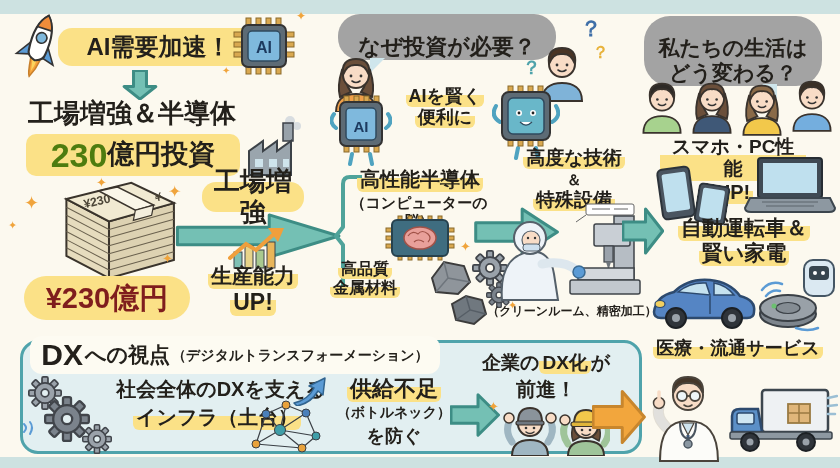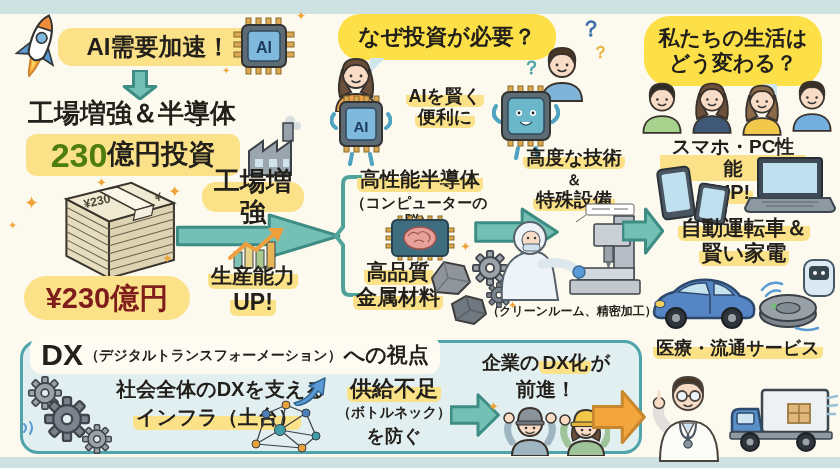--- a/index.html
+++ b/index.html
@@ -4,21 +4,21 @@
 <style>
   html,body{margin:0;padding:0;background:#888;}
   #stage{position:relative;width:840px;height:468px;background:#fcf9ef;overflow:hidden;
          font-family:"Liberation Sans","DejaVu Sans",sans-serif;font-weight:bold;color:#23201b;}
   .abs{position:absolute;}
   .t{font-weight:bold;color:#23201b;text-align:center;line-height:1.18;}
   .mk{background:linear-gradient(transparent 42%,#fbe187 42%);border-radius:6px;padding:0 3px;display:inline-block;}
   .pill{background:#fbe187;border-radius:14px;display:flex;align-items:center;justify-content:center;}
   .spark{color:#f0a43c;font-weight:bold;line-height:1;}
   .band{background:#cde2e1;}
-  .bubble{background:#fde047;border-radius:22px;display:flex;flex-direction:column;align-items:center;justify-content:center;}
+  .bubble{background:#a3a3a3;border-radius:22px;display:flex;flex-direction:column;align-items:center;justify-content:flex-end;}
   .tail{width:0;height:0;}
   .q{font-weight:bold;line-height:1;}
   svg{display:block;}
 </style>
 </head>
 <body>
 
 <svg width="0" height="0" style="position:absolute">
   <defs>
     <symbol id="arrow-right" viewBox="0 0 100 50" preserveAspectRatio="none">
@@ -298,21 +298,21 @@
           <rect x="65" y="16" width="7" height="4"></rect>
             <rect x="65" y="24" width="7" height="4"></rect>
             <rect x="65" y="32" width="7" height="4"></rect>
         </g>
         <rect x="10" y="8" width="56" height="36" rx="5" fill="#3f6d80" stroke="#27424e" stroke-width="2"></rect>
         <ellipse cx="38" cy="26" rx="16" ry="11" fill="#e8a09a" stroke="#a05248" stroke-width="1.5"></ellipse>
         <path d="M26 24 Q30 18 36 22 Q40 17 46 22 Q50 26 46 30 M32 30 Q36 26 42 30" fill="none" stroke="#a05248" stroke-width="1.2"></path>
       </svg>
     </div>
 
-    <div class="abs t" style="left:348px;top:260px;width:100px;font-size:21px">
+    <div class="abs t" style="left:315px;top:260px;width:100px;font-size:16px">
       <span class="mk">高品質</span><br>
       <span class="mk">金属材料</span>
     </div>
 
     <div class="abs" style="left:424px;top:252px;width:88px;height:76px">
       <svg viewBox="0 0 88 76" width="88" height="76">
         <polygon points="8,26 20,10 40,14 46,30 34,42 12,40" fill="#8f959b" stroke="#3c3c3c" stroke-width="2"></polygon>
         <path d="M20 10 L24 26 L46 30 M24 26 L12 40" fill="none" stroke="#6e757c" stroke-width="1.5"></path>
         <polygon points="28,52 42,44 58,48 62,62 50,72 32,68" fill="#70787f" stroke="#3c3c3c" stroke-width="2"></polygon>
         <path d="M42 44 L46 58 L62 62 M46 58 L32 68" fill="none" stroke="#565e66" stroke-width="1.5"></path>
@@ -444,22 +444,22 @@
         <path d="M40 72 Q52 76 62 72" fill="none" stroke="#5b9bd5" stroke-width="2.5" stroke-linecap="round"></path>
       </svg>
     </div>
   </div>
 
   <div>
     <div class="abs" style="left:20px;top:340px;width:622px;height:114px;background:#e2eff1;border:3px solid #4fa3ab;border-radius:18px;box-sizing:border-box"></div>
 
     <div class="abs" style="left:30px;top:336px;width:410px;height:38px;background:#fdfbf2;border-radius:12px;display:flex;align-items:center;justify-content:center;gap:2px">
       <span class="t" style="font-size:30px">DX</span>
+      <span class="t" style="font-size:21px">への視点</span>
       <span class="t" style="font-size:14px">（デジタルトランスフォーメーション）</span>
-      <span class="t" style="font-size:21px">への視点</span>
     </div>
 
     <svg class="abs" style="left:28px;top:376px;color:#9aa2aa;--hole:#e2eff1" width="34" height="34">
         <use href="#gear"></use>
       </svg>
     <svg class="abs" style="left:44px;top:396px;color:#7b838c;--hole:#e2eff1" width="46" height="46">
         <use href="#gear"></use>
       </svg>
     <svg class="abs" style="left:82px;top:424px;color:#9aa2aa;--hole:#e2eff1" width="30" height="30">
         <use href="#gear"></use>

